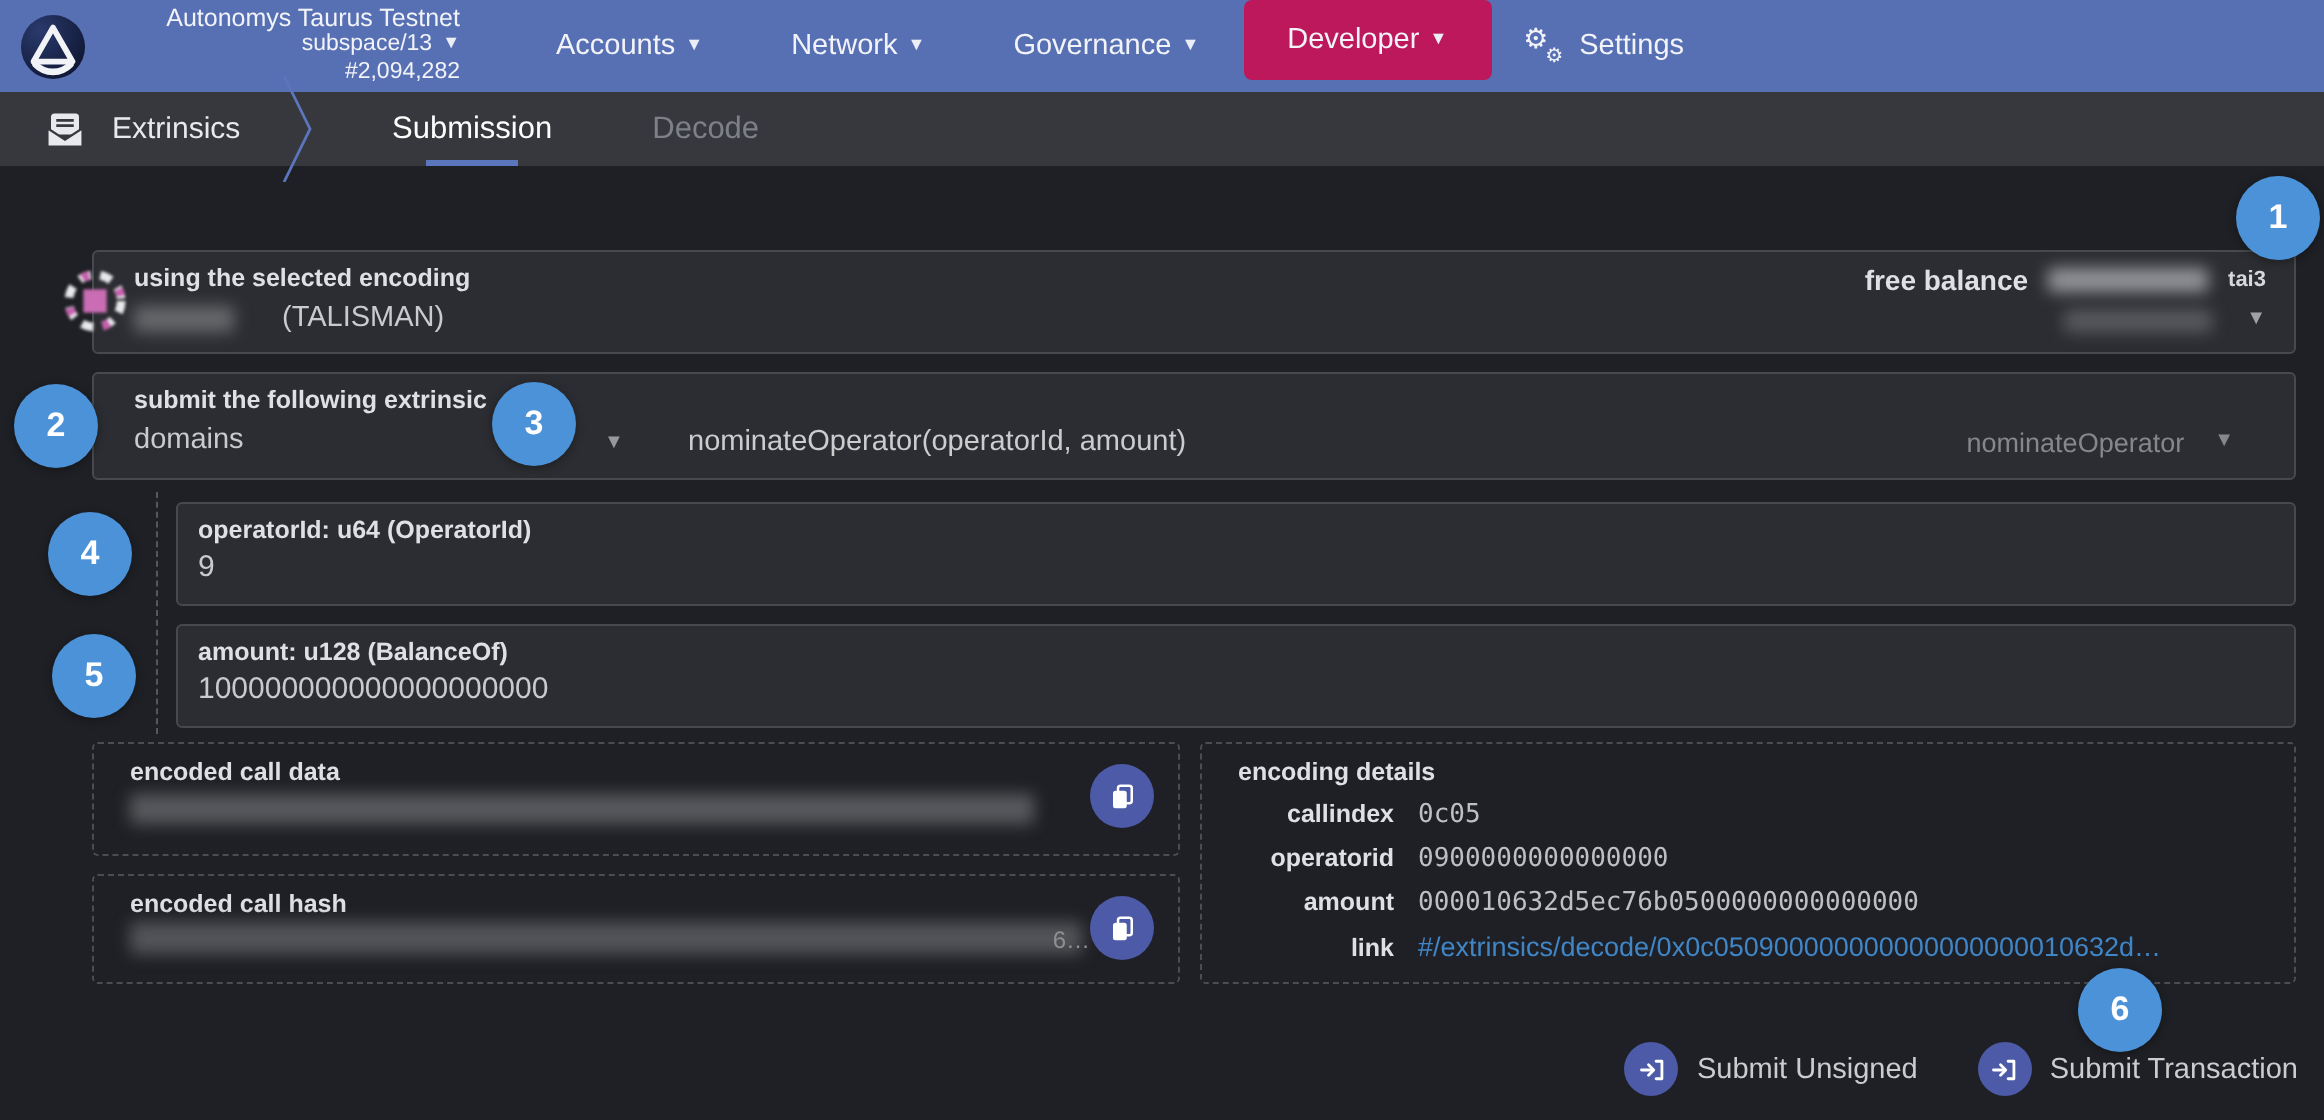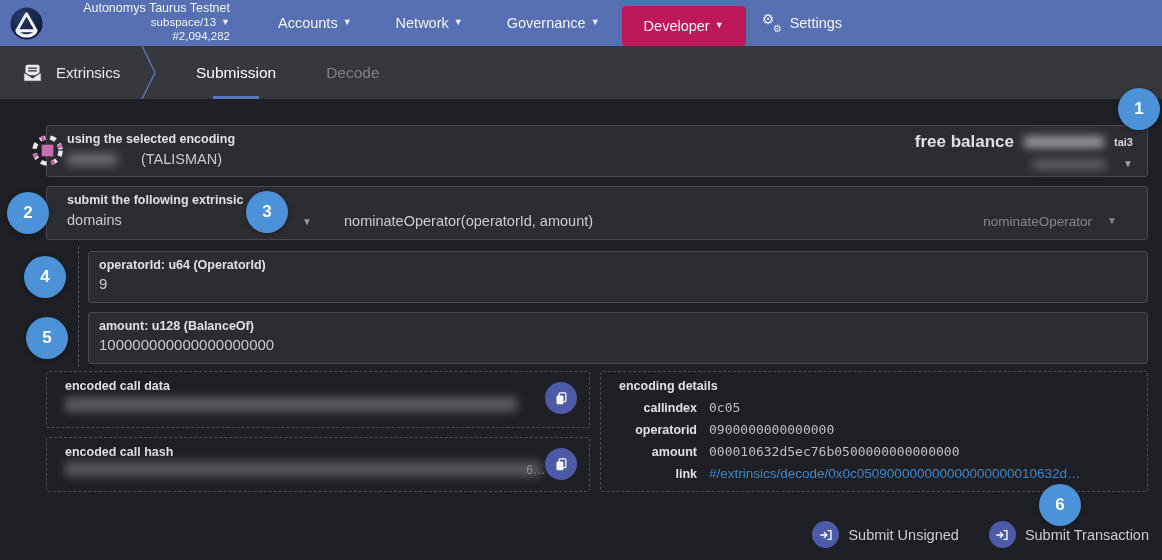--- a/index.html
+++ b/index.html
@@ -9,30 +9,30 @@
 
   
   .navbar { position:absolute; left:0; top:0; width:1162px; height:46px; background:#5770b4;
             display:flex; align-items:center; color:#f2f3f8; }
   .logo { width:33px; height:33px; margin-left:10px; flex:0 0 auto; }
   .chain-info { margin-left:11px; width:176px; text-align:right; line-height:13.5px; }
   .chain-name { font-size:12.5px; }
   .chain-runtime { font-size:11.5px; }
   .chain-block { font-size:11.5px; }
   .caret { font-size:9px; color:#eceef6; margin-left:5px; position:relative; top:-1px; }
-  .menu { display:flex; align-items:flex-end; margin-left:26px; height:100%; }
+  .menu { display:flex; align-items:flex-start; margin-left:26px; height:100%; }
   .menu-item { display:flex; align-items:center; padding:0 22px; font-size:14.5px; height:100%; cursor:pointer; }
   .menu-item.active { background:#be185d; border-radius:4px; height:40px; }
   .settings-item { display:flex; align-items:center; gap:8px; padding:0 16px; font-size:14.5px; height:100%; }
   .gears { position:relative; width:20px; height:18px; }
   .gear-big { position:absolute; left:0; top:-3px; font-size:14px; }
   .gear-small { position:absolute; right:0; bottom:-2px; font-size:10px; }
 
   
-  .tabbar { position:absolute; left:0; top:46px; width:1162px; height:53px; background:#37383e;
+  .tabbar { position:absolute; left:0; top:46px; width:1162px; height:37px; background:#37383e;
             display:flex; align-items:center; }
   .tab-section { display:flex; align-items:center; gap:13px; margin-left:22px; width:112px;
                  font-size:15px; color:#e8e9ec; }
   .tab-chevron { margin-left:6px; }
   .tabs { display:flex; margin-left:38px; gap:50px; height:100%; align-items:center; }
   .tab { position:relative; height:100%; display:flex; align-items:center; font-size:15.5px; color:#7e8087; cursor:pointer; }
   .tab.active { color:#fdfdfe; }
   .tab.active::after { content:""; position:absolute; bottom:0; left:50%; transform:translateX(-50%);
                        width:46px; height:3px; background:#5b76bc; }
 
@@ -43,21 +43,21 @@
 
   #panel-account { left:46px; top:125px; width:1102px; height:52px; }
   #panel-extrinsic { left:46px; top:186px; width:1102px; height:54px; }
   .identicon { position:absolute; left:31px; top:134px; width:33px; height:33px; z-index:3; filter:blur(0.7px); }
 
   .blur-bar { filter:blur(4px); border-radius:2px; display:inline-block; }
 
   .balance-block { position:absolute; right:14px; top:6px; text-align:right; }
   .balance-row1 { display:flex; align-items:center; justify-content:flex-end; gap:10px; }
   .balance-row2 { display:flex; align-items:center; justify-content:flex-end; gap:12px; margin-top:7px; }
-  .free-balance-label { font-weight:700; font-size:17px; color:#dfe0e3; }
+  .free-balance-label { font-weight:700; font-size:14px; color:#dfe0e3; }
   .balance-unit { font-weight:700; font-size:11px; color:#d6d7da; }
 
   .pallet-caret { position:absolute; left:255px; top:29px; font-size:10px; color:#97989c; }
   .call-signature { position:absolute; left:297px; top:26px; font-size:14.5px; color:#cbccce; }
   .method-hint { position:absolute; right:30px; top:27px; display:flex; align-items:center; gap:10px;
                  font-size:13.5px; color:#85878c; }
 
   .params-guide { position:absolute; left:78px; top:246px; height:121px; width:0;
                   border-left:1px dashed #55575d; }
   .param-panel { left:88px; width:1060px; height:52px; }

